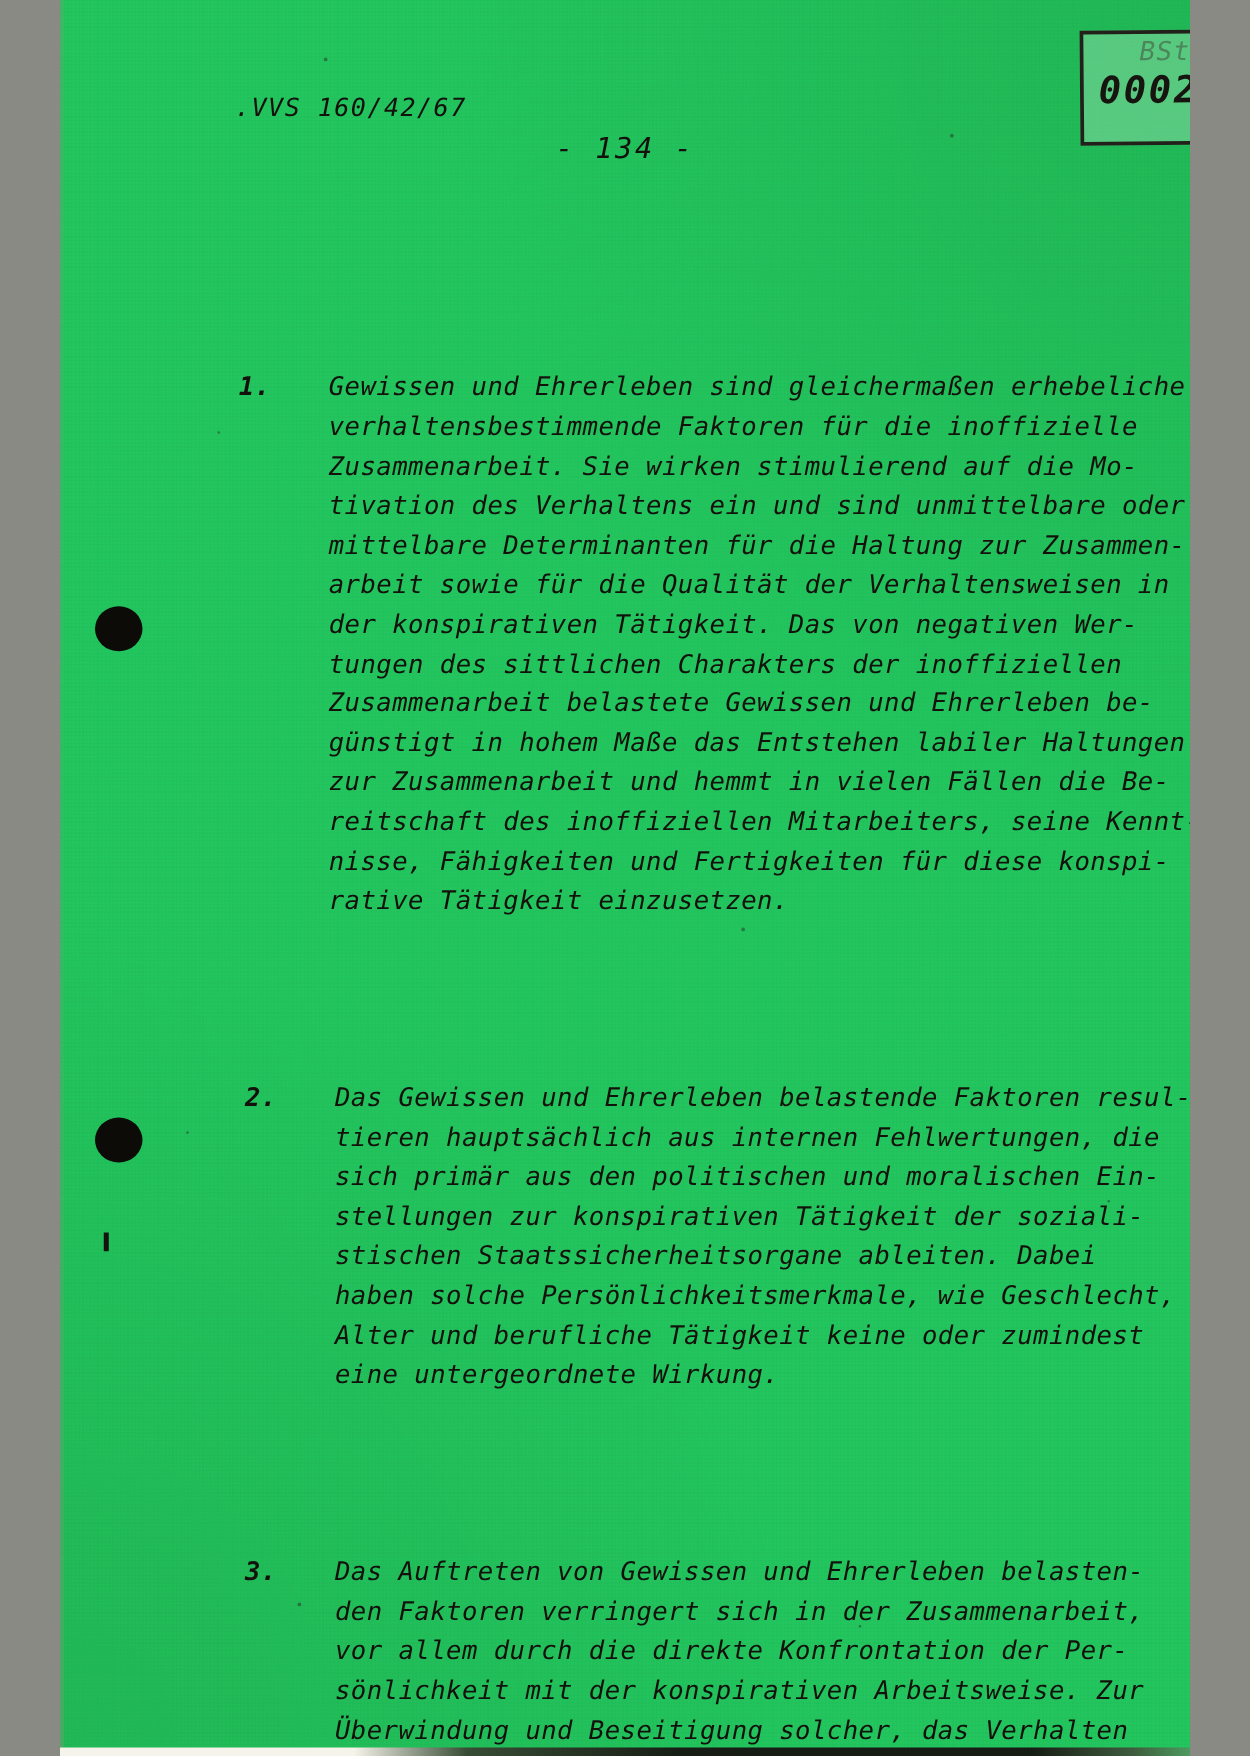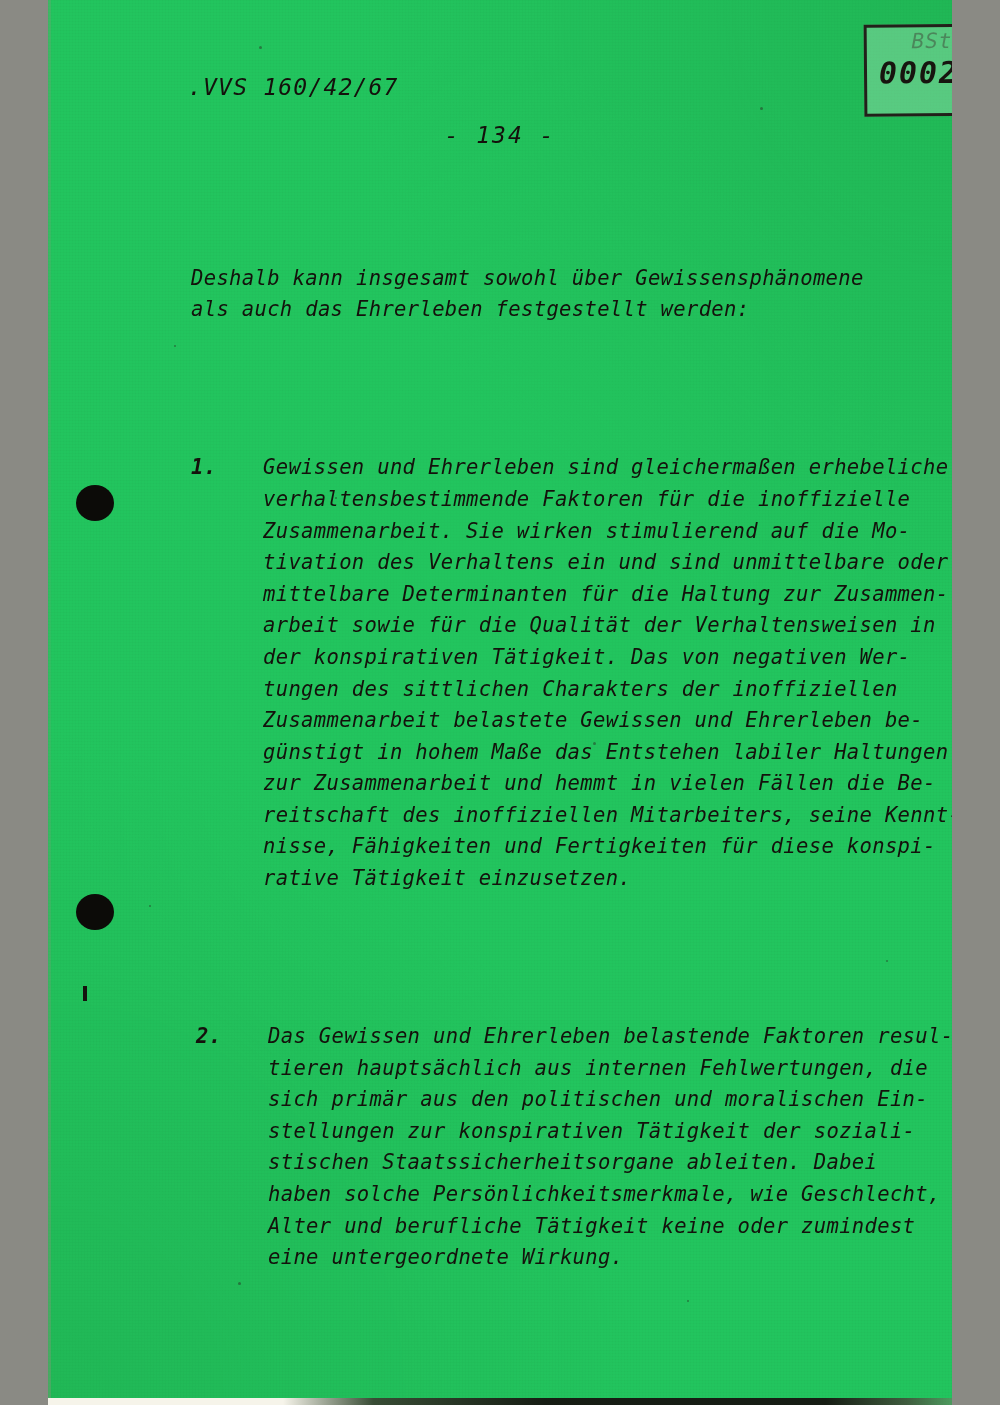--- a/index.html
+++ b/index.html
@@ -88,33 +88,32 @@
     color: #17150f;
     margin-top: 5px;
     line-height: 1.05;
   }
 
   
   .doc-ref {
     position: absolute;
     left: 140px;
     top: 74px;
-    font-size: 23px;
+    font-size: 20px;
     letter-spacing: 1.2px;
     white-space: nowrap;
     text-align: center;
   }
   .page-number {
     position: absolute;
     left: 0; right: 0;
     top: 106px;
     text-align: center;
     font-size: 23px;
     letter-spacing: 2px;
-    margin-top: 16px;
   }
 
   
   .body-text {
     position: absolute;
     left: 143px;
     top: 168px;
     width: 790px;
     font-size: 20.5px;
     line-height: 31.6px;
@@ -178,22 +177,20 @@
     <div class="stamp-label">BStU</div>
     <div class="stamp-number">000245</div>
   </div>
 
   <div class="doc-ref">.VVS 160/42/67</div>
 
   <div class="page-number">- 134 -</div>
 
   <div class="body-text">
 
-    <p class="para intro">Deshalb kann insgesamt sowohl über Gewissensphänomene
-als auch das Ehrerleben festgestellt werden:</p>
 
     <div class="numbered">
       <span class="num">1.</span>
       <span class="lines">Gewissen und Ehrerleben sind gleichermaßen erhebeliche
 verhaltensbestimmende Faktoren für die inoffizielle
 Zusammenarbeit. Sie wirken stimulierend auf die Mo-
 tivation des Verhaltens ein und sind unmittelbare oder
 mittelbare Determinanten für die Haltung zur Zusammen-
 arbeit sowie für die Qualität der Verhaltensweisen in
 der konspirativen Tätigkeit. Das von negativen Wer-

